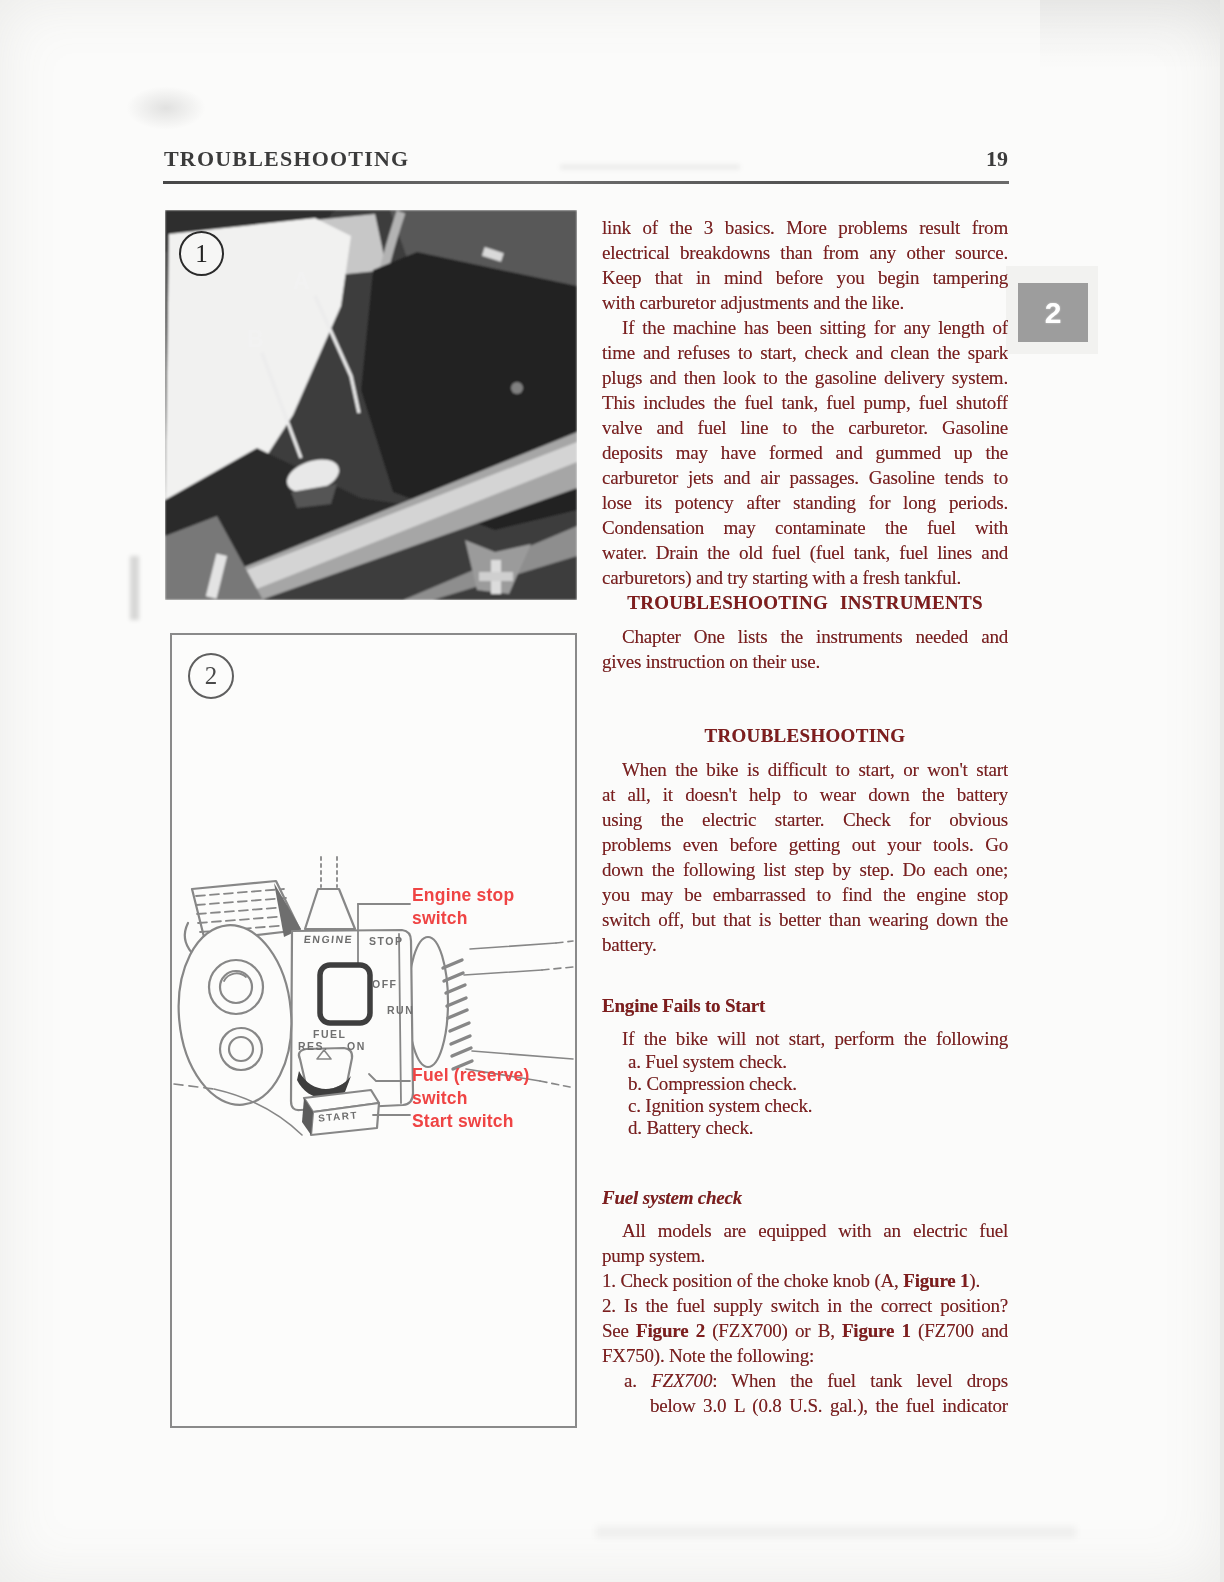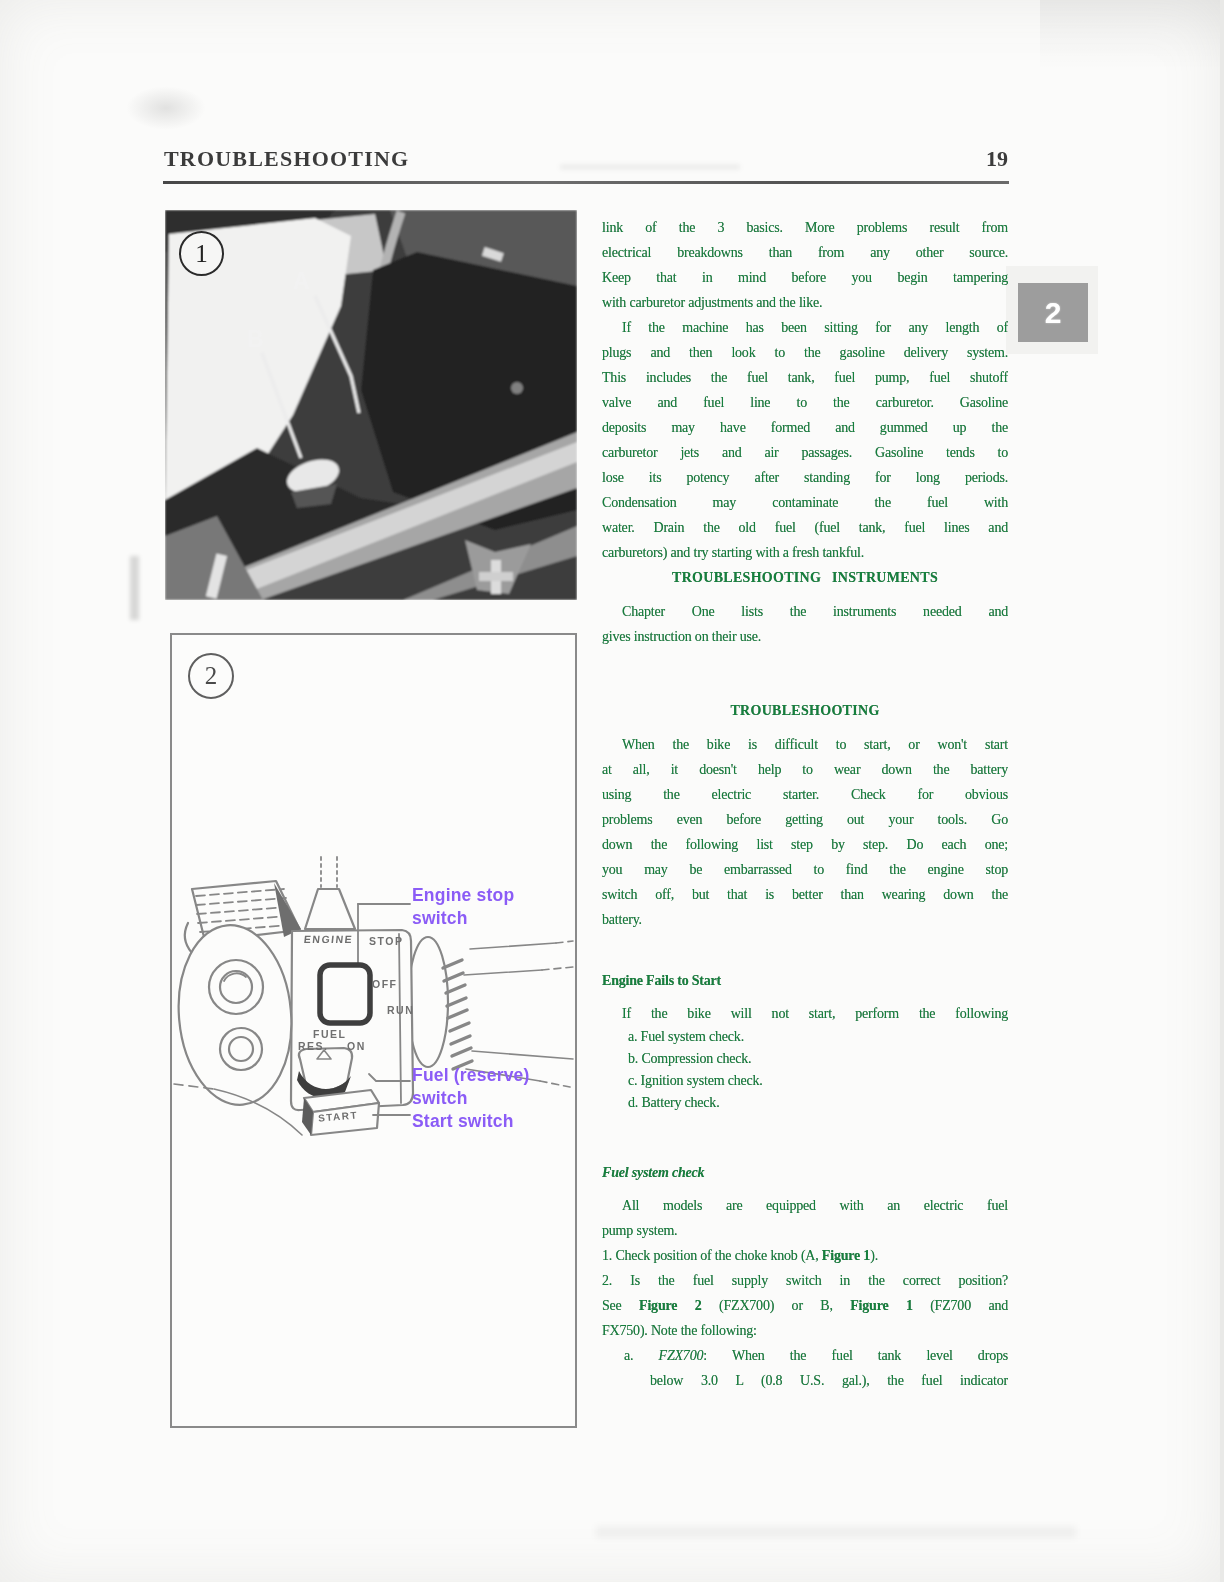--- a/index.html
+++ b/index.html
@@ -23,26 +23,26 @@
   .fig2{position:absolute;left:170px;top:633px;width:403px;height:791px;
         border:2px solid #8a8a8a;background:#fcfcfb}
   .circ{position:absolute;border-radius:50%;display:flex;align-items:center;justify-content:center;
         font-family:"Liberation Serif",serif}
   .fig1 .circ{left:14px;top:21px;width:41px;height:41px;background:#f6f6f5;border:2.5px solid #2a2a2a;
         font-size:25px;color:#222;z-index:3}
   .fig2 .circ{left:16px;top:18px;width:42px;height:42px;border:2.5px solid #5f5f5f;color:#4a4a4a;font-size:25px}
   .photo-letter{position:absolute;color:#f2f2f2;font-family:"Liberation Sans",sans-serif;
         font-weight:bold;font-size:23px;z-index:3}
   .callout{position:absolute;font-family:"Liberation Sans",sans-serif;font-weight:bold;
-        font-size:17.5px;color:#8b5cf6;letter-spacing:.2px;white-space:nowrap}
+        font-size:17.5px;color:#ef4444;letter-spacing:.2px;white-space:nowrap}
   .mtext{position:absolute;font-family:"Liberation Sans",sans-serif;color:#6f6f6f;
         font-size:10.5px;letter-spacing:1.5px;font-weight:bold;white-space:nowrap}
   
-  .column{position:absolute;left:602px;top:215px;width:406px;font-size:14px;line-height:25px;
-        letter-spacing:-0.2px;color:#15803d;text-shadow:0 0 .5px rgba(60,60,60,.55)}
+  .column{position:absolute;left:602px;top:215px;width:406px;font-size:19px;line-height:25px;
+        letter-spacing:-0.2px;color:#7f1d1d;text-shadow:0 0 .5px rgba(60,60,60,.55)}
   .tline{min-height:25px;max-height:25px;overflow:hidden}
   .just{text-align:justify;text-align-last:justify}
   .kind-heading .tline{text-align:center;font-weight:bold;word-spacing:7px;letter-spacing:.3px}
   .kind-subheading .tline{font-weight:bold}
   .kind-list .tline{line-height:22px;min-height:22px;max-height:22px}
   
   .smudge{position:absolute;pointer-events:none}
   .sm1{left:126px;top:86px;width:80px;height:44px;background:radial-gradient(ellipse,rgba(90,90,90,.16),transparent 70%)}
   .sm2{left:1040px;top:0;width:184px;height:70px;background:linear-gradient(180deg,rgba(0,0,0,.05),transparent)}
   .sm3{left:596px;top:1526px;width:480px;height:12px;background:rgba(0,0,0,.045);filter:blur(3px)}
@@ -195,20 +195,21 @@
 
   <div class="column">
       <div class="blk kind-para">
         <div class="tline just"><span>link of the 3 basics. More problems result from</span></div>
         <div class="tline just"><span>electrical breakdowns than from any other source.</span></div>
         <div class="tline just"><span>Keep that in mind before you begin tampering</span></div>
         <div class="tline"><span>with carburetor adjustments and the like.</span></div>
       </div>
       <div class="blk kind-para">
         <div class="tline just" style="padding-left: 20px;"><span>If the machine has been sitting for any length of</span></div>
+        <div class="tline just"><span>time and refuses to start, check and clean the spark</span></div>
         <div class="tline just"><span>plugs and then look to the gasoline delivery system.</span></div>
         <div class="tline just"><span>This includes the fuel tank, fuel pump, fuel shutoff</span></div>
         <div class="tline just"><span>valve and fuel line to the carburetor. Gasoline</span></div>
         <div class="tline just"><span>deposits may have formed and gummed up the</span></div>
         <div class="tline just"><span>carburetor jets and air passages. Gasoline tends to</span></div>
         <div class="tline just"><span>lose its potency after standing for long periods.</span></div>
         <div class="tline just"><span>Condensation may contaminate the fuel with</span></div>
         <div class="tline just"><span>water. Drain the old fuel (fuel tank, fuel lines and</span></div>
         <div class="tline"><span>carburetors) and try starting with a fresh tankful.</span></div>
       </div>

